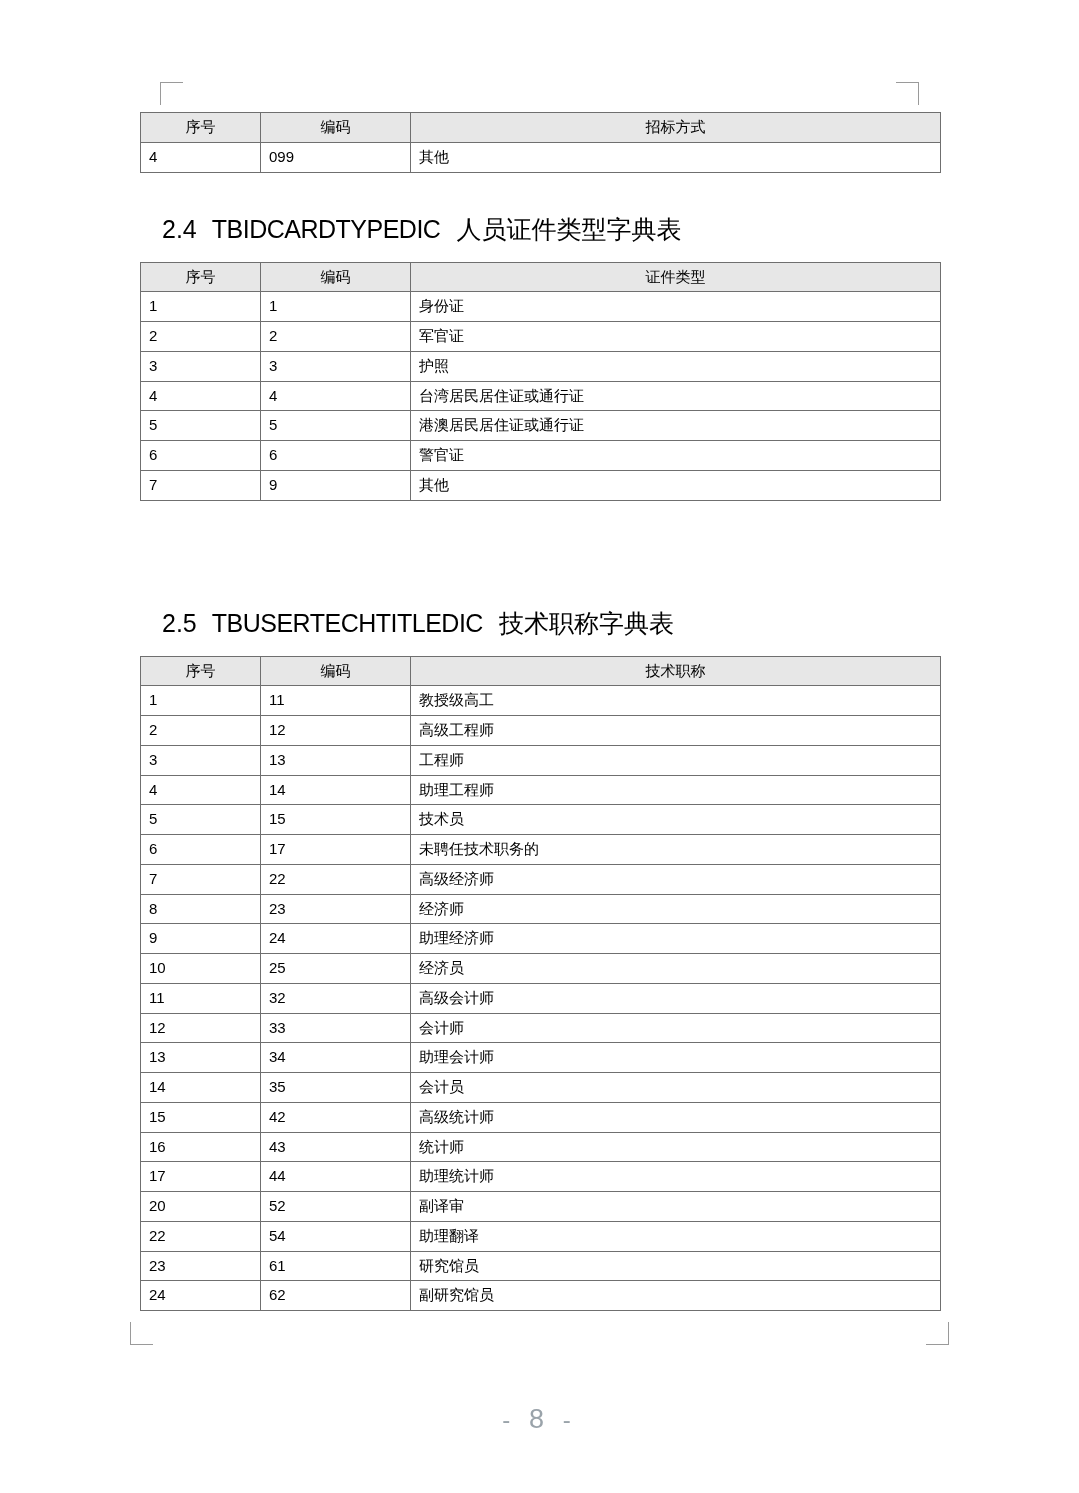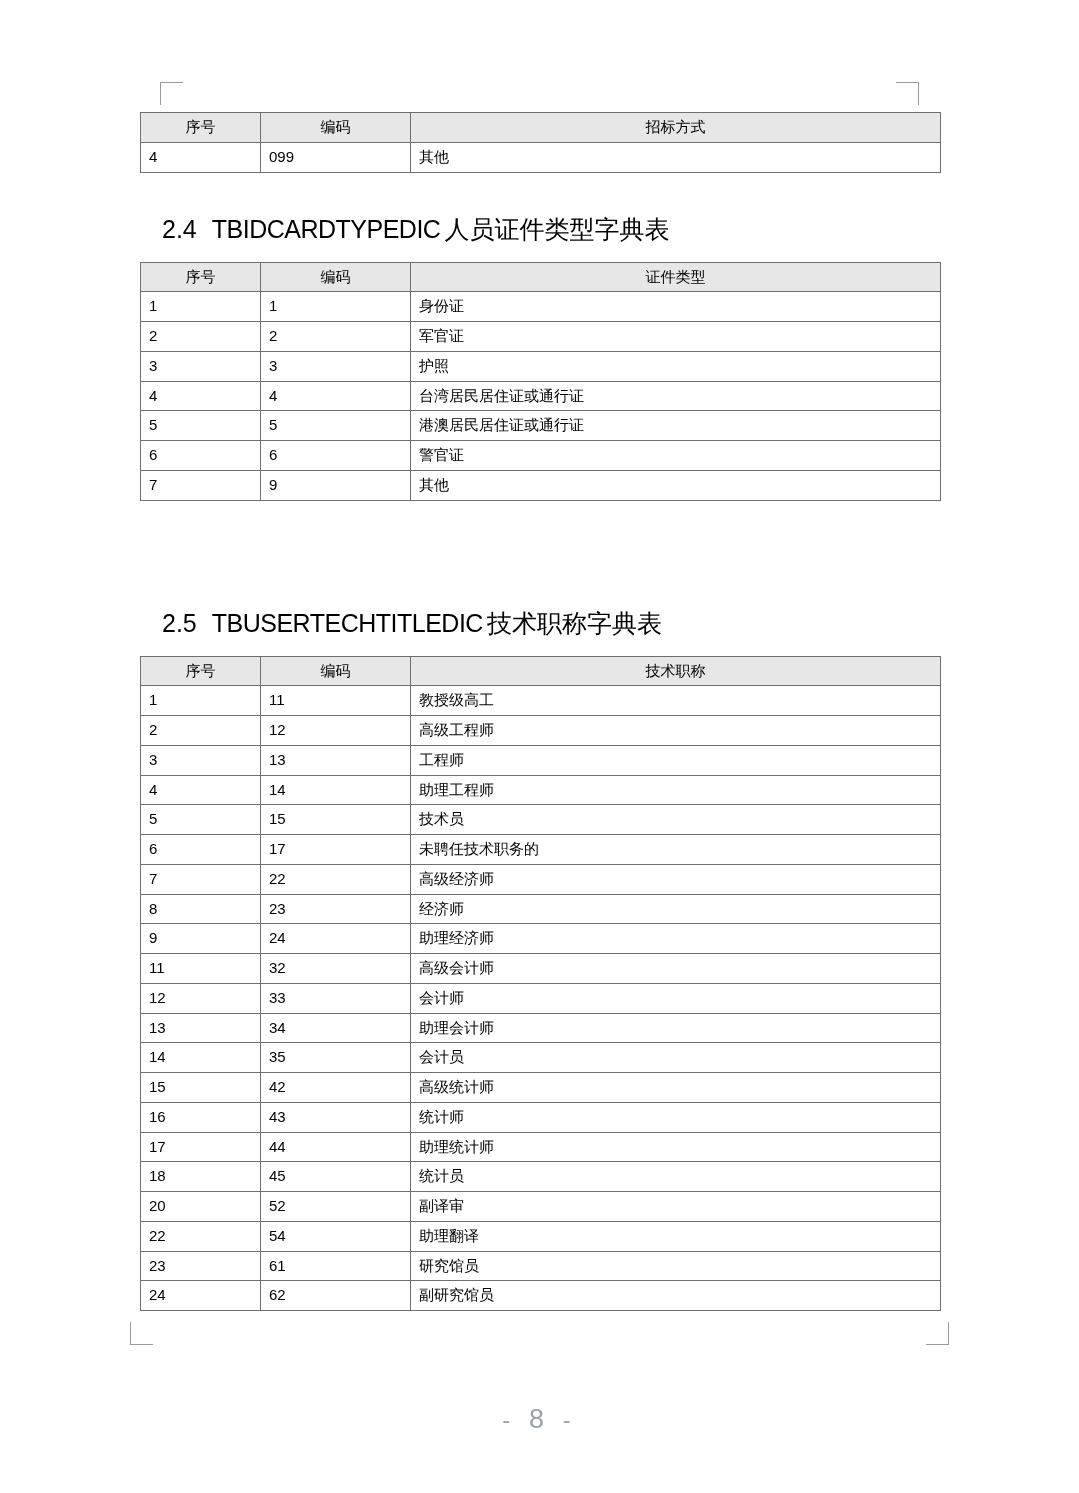--- a/index.html
+++ b/index.html
@@ -67,21 +67,21 @@
   .row-tall td { padding-top: 9px; padding-bottom: 9px; }
 
   h2.section {
     font-size: 25px;
     font-weight: normal;
     margin: 40px 0 16px 22px;
     letter-spacing: 0px;
   }
   h2.section .num { margin-right: 2px; margin-top: 45px; }
   h2.section .tbl { letter-spacing: -0.5px; margin-left: 13px; }
-  h2.section .cn { margin-left: 4px; }
+  h2.section .cn { margin-left: 16px; }
 
   .gap-lg { height: 66px; }
 
   .footer {
     position: absolute;
     left: 0;
     right: 0;
     bottom: 58px;
     text-align: center;
     color: #9aa3aa;
@@ -239,20 +239,25 @@
           <td class="idx">8</td>
           <td class="code">23</td>
           <td>经济师</td>
         </tr>
         <tr class="row-tall">
           <td class="idx">9</td>
           <td class="code">24</td>
           <td>助理经济师</td>
         </tr>
         <tr class="row-tall">
+          <td class="idx">10</td>
+          <td class="code">25</td>
+          <td>经济员</td>
+        </tr>
+        <tr class="row-tall">
           <td class="idx">11</td>
           <td class="code">32</td>
           <td>高级会计师</td>
         </tr>
         <tr class="row-tall">
           <td class="idx">12</td>
           <td class="code">33</td>
           <td>会计师</td>
         </tr>
         <tr class="row-tall">
@@ -272,25 +277,20 @@
         </tr>
         <tr class="row-tall">
           <td class="idx">16</td>
           <td class="code">43</td>
           <td>统计师</td>
         </tr>
         <tr class="row-tall">
           <td class="idx">17</td>
           <td class="code">44</td>
           <td>助理统计师</td>
-        </tr>
-        <tr class="row-tall">
-          <td class="idx">18</td>
-          <td class="code">45</td>
-          <td>统计员</td>
         </tr>
         <tr class="row-tall">
           <td class="idx">20</td>
           <td class="code">52</td>
           <td>副译审</td>
         </tr>
         <tr class="row-tall">
           <td class="idx">22</td>
           <td class="code">54</td>
           <td>助理翻译</td>

